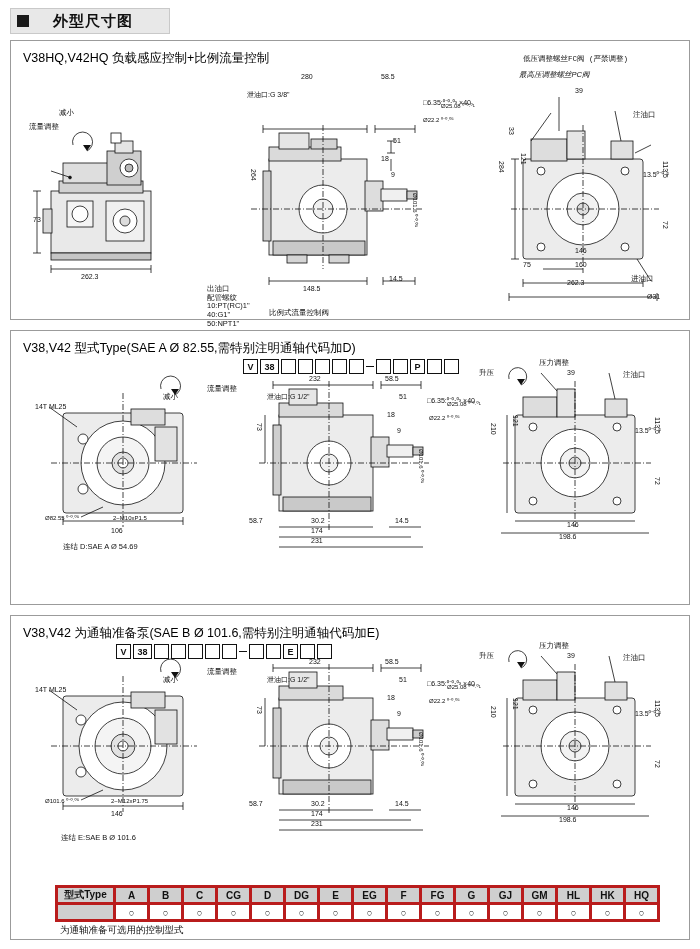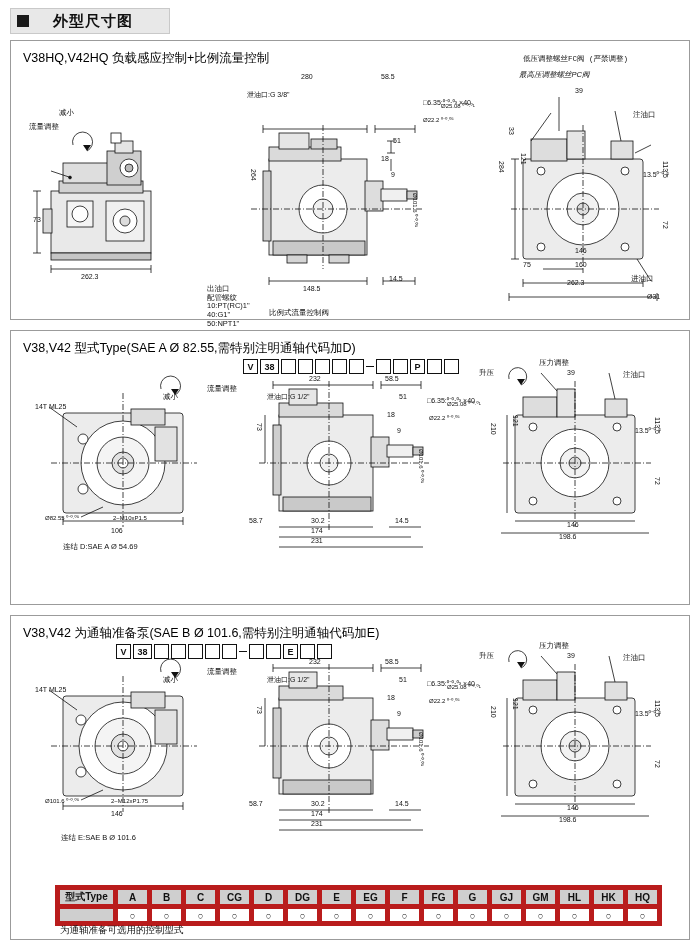--- a/index.html
+++ b/index.html
@@ -55,21 +55,21 @@
   }
   .codebar .wide { width:19px; }
   .codebar .dashm { width:8px; height:1px; background:#111; }
 
   
   #type-table {
     position:absolute; left:55px; top:885px;
     border-collapse:collapse; font-size:9.5px;
   }
   #type-table td, #type-table th {
-    border:5px solid #b91c1c; text-align:center; height:17px; padding:0 1px;
+    border:3px solid #b91c1c; text-align:center; height:17px; padding:0 1px;
     font-weight:normal;
   }
   #type-table th { background:#cfcfcf; font-weight:bold; width:58px; font-size:10px;}
   #type-table td.hd { background:#cfcfcf; font-weight:bold; width:34px; font-size:10px;}
   #type-table td.dot { width:34px; }
   #table-note {
     position:absolute; left:60px; top:924px; font-size:9.5px;
   }
 
   

